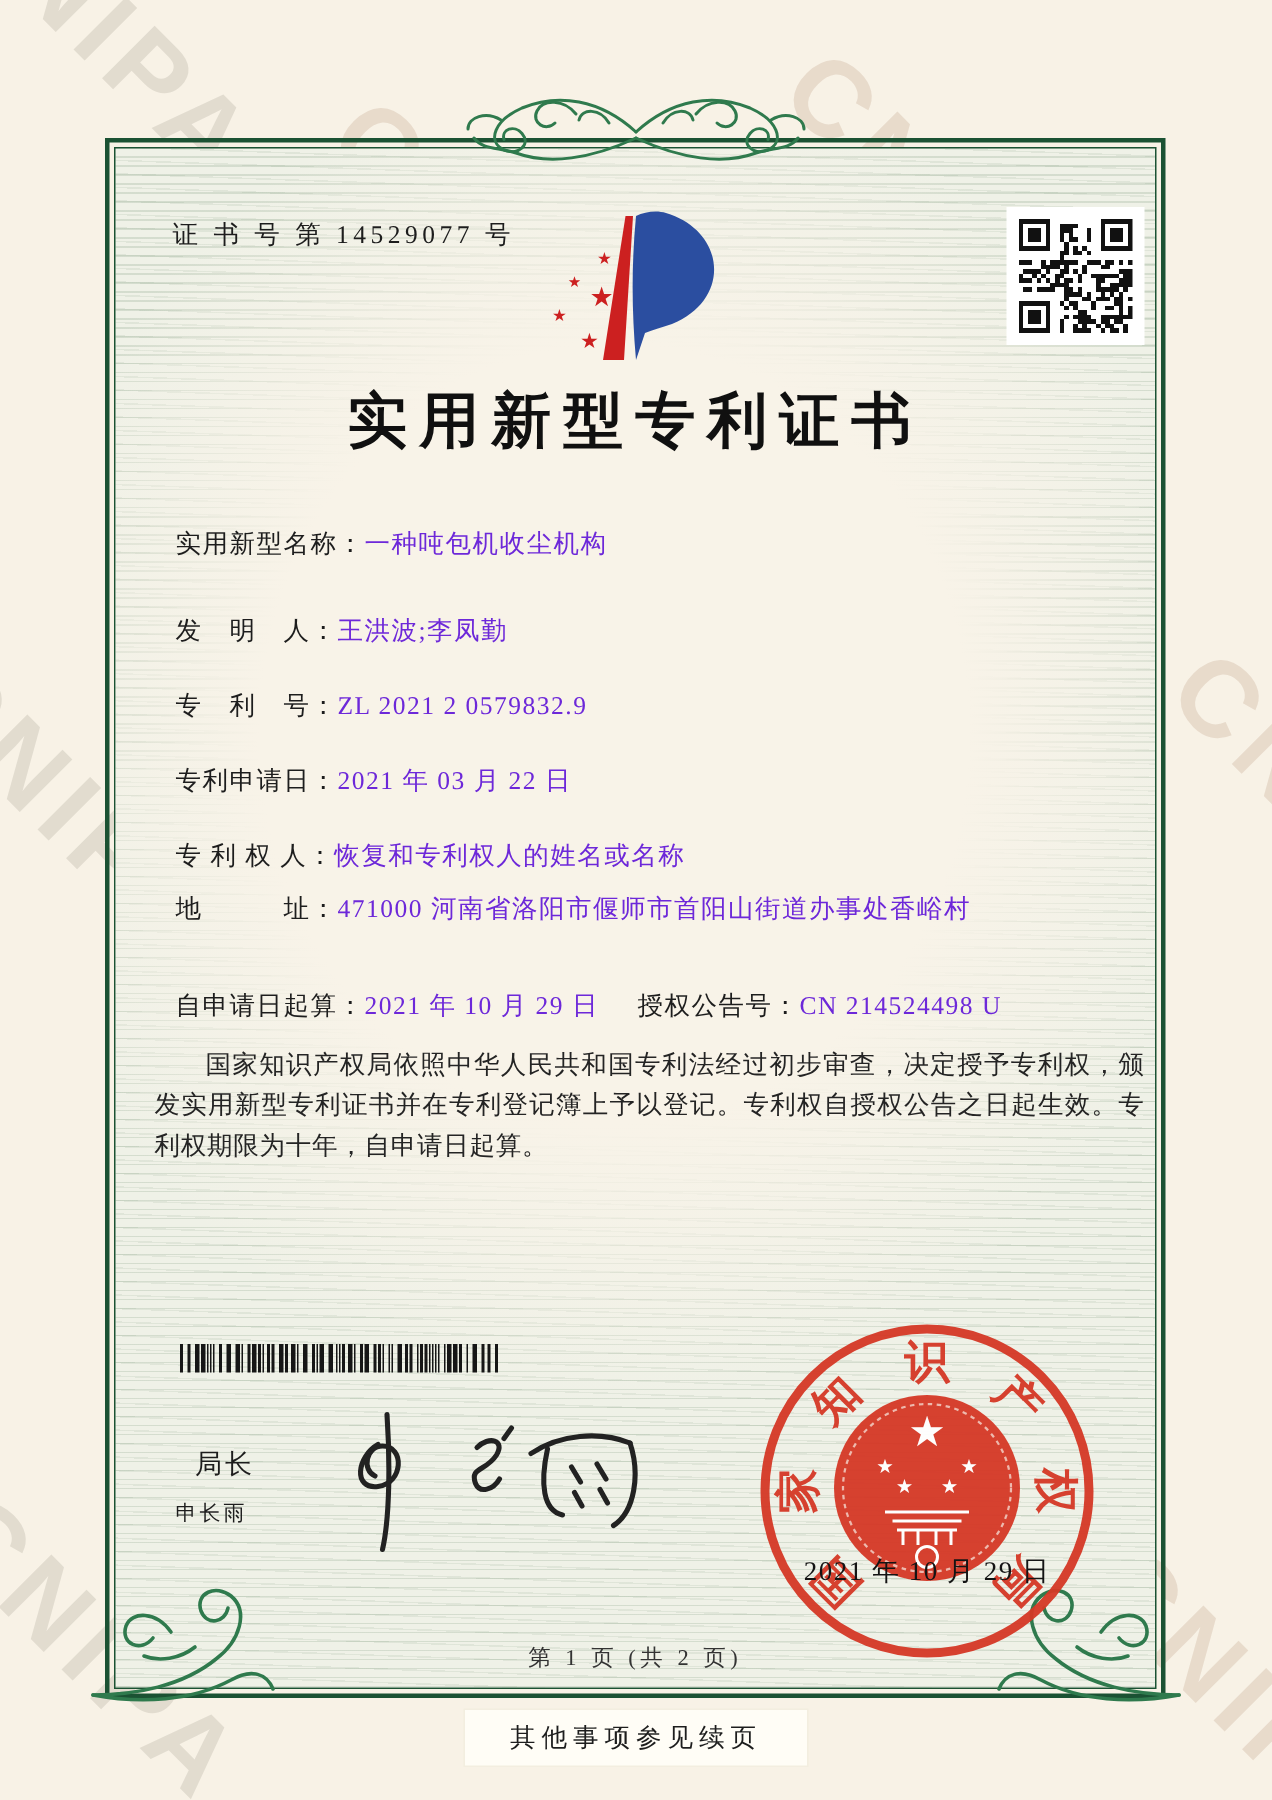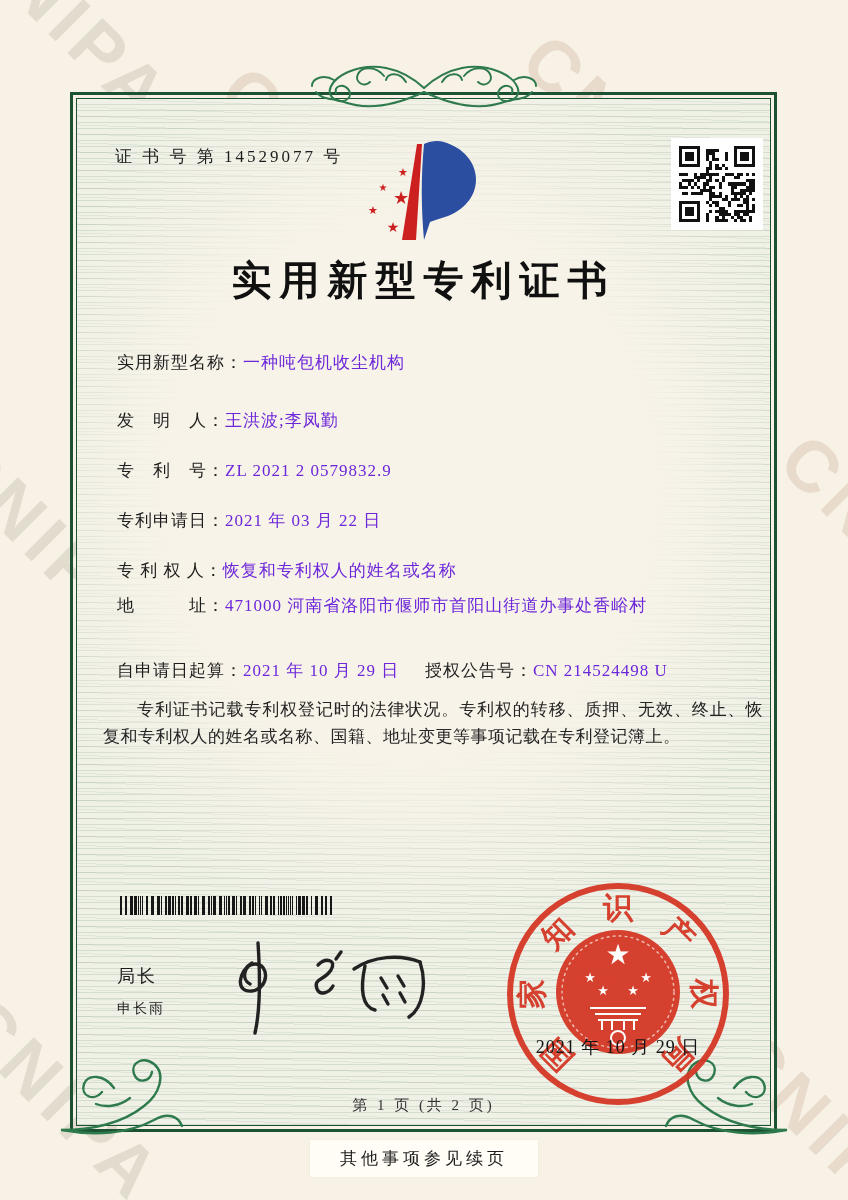--- a/index.html
+++ b/index.html
@@ -52,21 +52,21 @@
     left:103px;top:696px;width:660px;font-size:17px;line-height:27px;
     text-align:justify;color:#242424;letter-spacing:0.5px;
   }
   .paras p{margin:0;text-indent:2em;}
   .barcode{
     left:120px;top:896px;width:216px;height:19px;background:#fff0;
     display:flex;align-items:stretch;
   }
   .barcode i{display:block;background:#161616;}
   .barcode s{display:block;}
-  .sig-title{left:117px;top:964px;font-size:18px;letter-spacing:2px;}
+  .sig-title{left:130px;top:964px;font-size:18px;letter-spacing:2px;}
   .sig-name{left:117px;top:1000px;font-size:14px;letter-spacing:2px;}
   .sig-script{left:212px;top:933px;width:240px;height:110px;z-index:6;}
   .seal{left:502px;top:878px;width:232px;height:232px;z-index:6;opacity:0.95;}
   .seal-date{
     left:504px;top:1035px;width:228px;text-align:center;z-index:7;
     font-size:18px;color:#141414;letter-spacing:1px;white-space:nowrap;
   }
   .page-num{left:70px;top:1096px;width:707px;text-align:center;font-size:15px;letter-spacing:3px;color:#333;}
   .note-strip{
     left:424px;top:1140px;transform:translateX(-50%);
@@ -357,21 +357,21 @@
 </div>
 
 <div class="content-item row" style="top:659px;">
   <span class="flabel">自申请日起算：</span><span class="fvalue">2021 年 10 月 29 日</span>
   <span class="grant-right">
     <span class="flabel">授权公告号：</span><span class="fvalue">CN 214524498 U</span>
   </span>
 </div>
 
 <div class="content-item paras">
-  <p>专利证书记载专利权登记时的法律状况。专利权的转移、质押、无效、终止、恢复和专利权人的姓名或名称、国籍、地址变更等事项记载在专利登记簿上。</p>
+  <p>国家知识产权局依照中华人民共和国专利法经过初步审查，决定授予专利权，颁发实用新型专利证书并在专利登记簿上予以登记。专利权自授权公告之日起生效。专利权期限为十年，自申请日起算。</p>
 </div>
 
 <div class="content-item barcode" id="barcode">
     <i style="width: 2px;"></i>
     <s style="width: 3px;"></s>
     <i style="width: 2px;"></i>
     <s style="width: 3px;"></s>
     <i style="width: 3px;"></i>
     <s style="width: 1px;"></s>
     <i style="width: 3px;"></i>

